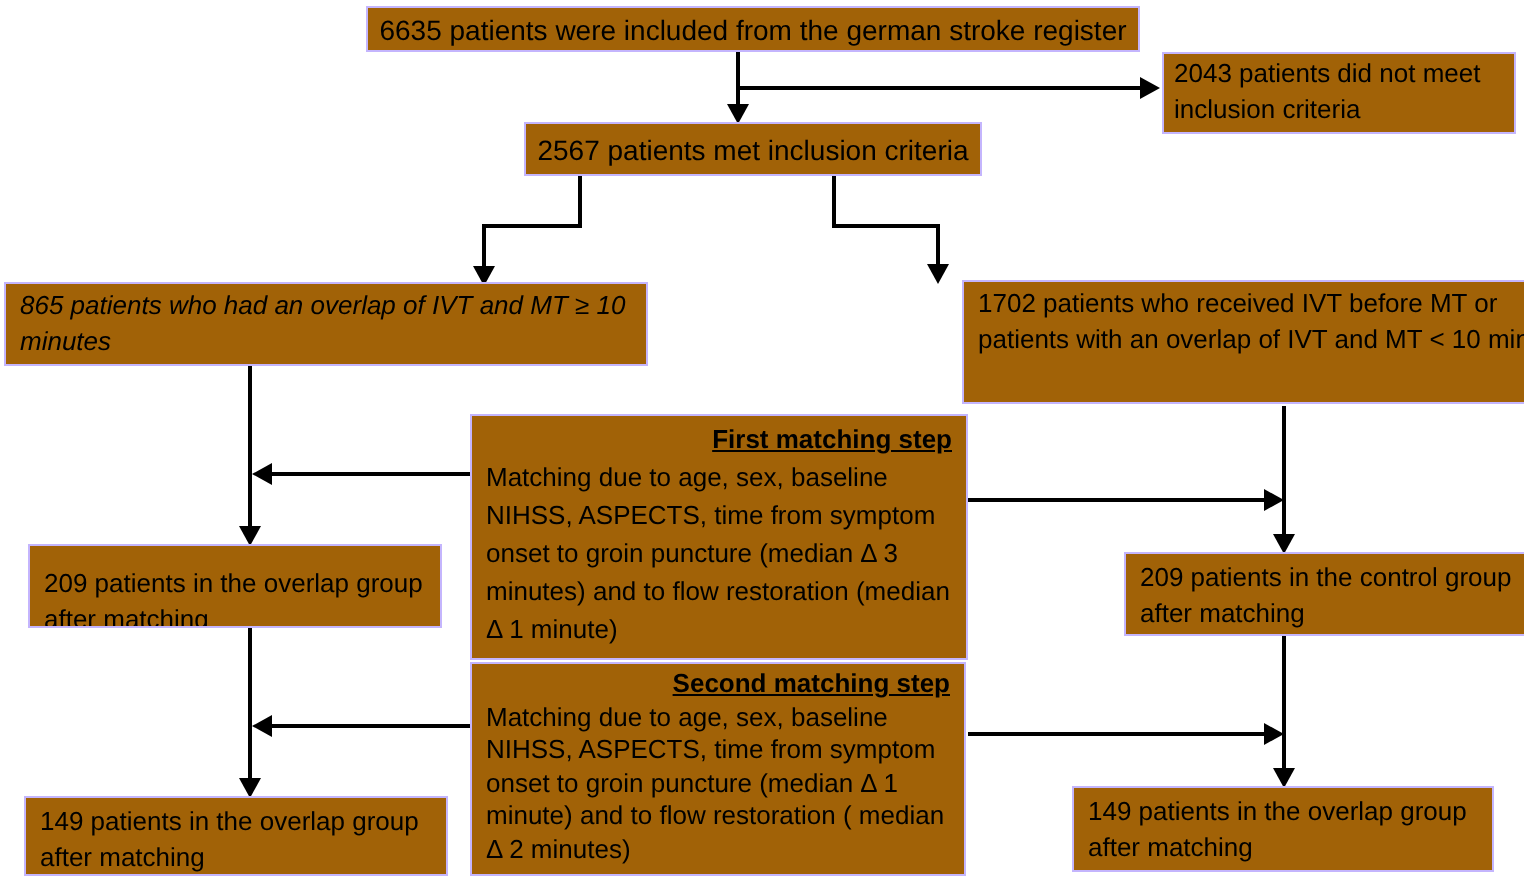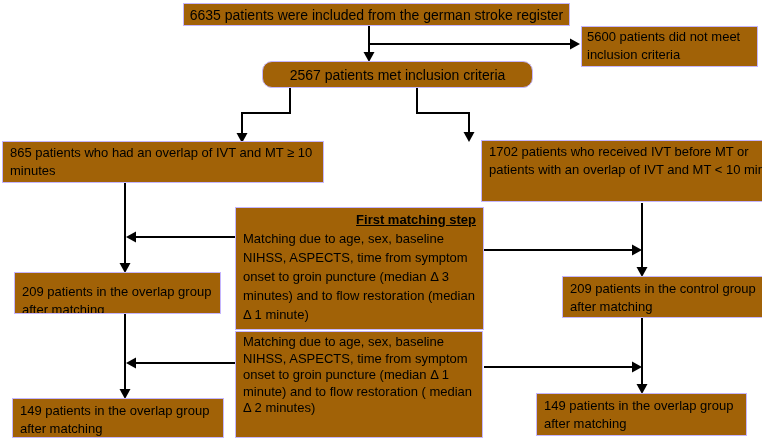--- a/index.html
+++ b/index.html
@@ -9,22 +9,22 @@
   }
   #wires{position:absolute;left:0;top:0;width:762px;height:442px;z-index:0;}
   .box{
     position:absolute;background:#a16207;border:1px solid #c4b5fd;box-sizing:border-box;
     font-size:13px;line-height:18px;color:#000;padding:2px 7px;z-index:1;overflow:hidden;
   }
   .center{display:flex;align-items:center;justify-content:center;text-align:center;padding:0 4px;font-size:14px;}
   .match-title{display:block;text-align:right;font-weight:bold;text-decoration:underline;}
   .b-a{left:183px;top:3px;width:387px;height:23px;}
   .b-b{left:581px;top:26px;width:177px;height:41px;padding:1px 5px;}
-  .b-c{left:262px;top:61px;width:271px;height:27px;border-radius:10px;}
-  .b-d{left:2px;top:141px;width:322px;height:42px;}
+  .b-c{left:262px;top:61px;width:229px;height:27px;}
+  .b-d{left:2px;top:141px;width:322px;height:42px;font-style:italic;}
   .b-e{left:437px;top:140px;width:320px;height:62px;margin-left:44px;}
   .b-f{left:235px;top:207px;width:249px;height:123px;line-height:19px;}
   .b-g{left:14px;top:272px;width:207px;height:42px;padding:10px 7px;}
   .b-h{left:536px;top:276px;width:212px;height:42px;padding:3px 7px;margin-left:26px;}
   .b-i{left:235px;top:331px;width:248px;height:107px;line-height:16.5px;}
   .b-j{left:12px;top:398px;width:212px;height:40px;padding:3px 7px;}
   .b-k{left:536px;top:393px;width:211px;height:43px;padding:3px 7px;}
   line,polyline{stroke:#000;stroke-width:2;fill:none;}
   polygon{fill:#000;stroke:none;}
 </style>
@@ -82,21 +82,21 @@
       <line x1="484" y1="367" x2="634" y2="367"></line>
       <polygon points="642,367 632,361.5 632,372.5"></polygon>
     </g>
   </svg>
 
   <div class="box b-a center">
     <span>6635 patients were included from the german stroke register</span>
   </div>
 
   <div class="box b-b">
-    <span>5600 patients did not meet inclusion criteria</span>
+    <span>2043 patients did not meet inclusion criteria</span>
   </div>
 
   <div class="box b-c center">
     <span>2567 patients met inclusion criteria</span>
   </div>
 
   <div class="box b-d">
     <span>865 patients who had an overlap of IVT and MT ≥ 10 minutes</span>
   </div>
 
@@ -111,20 +111,21 @@
 
   <div class="box b-g">
     <span>209 patients in the overlap group after matching</span>
   </div>
 
   <div class="box b-h">
     <span>209 patients in the control group after matching</span>
   </div>
 
   <div class="box b-i">
+    <span class="match-title">Second matching step</span>
     <span>Matching due to age, sex, baseline NIHSS, ASPECTS, time from symptom onset to groin puncture (median Δ 1 minute) and to flow restoration ( median Δ 2 minutes)</span>
   </div>
 
   <div class="box b-j">
     <span>149 patients in the overlap group after matching</span>
   </div>
 
   <div class="box b-k">
     <span>149 patients in the overlap group after matching</span>
   </div>

